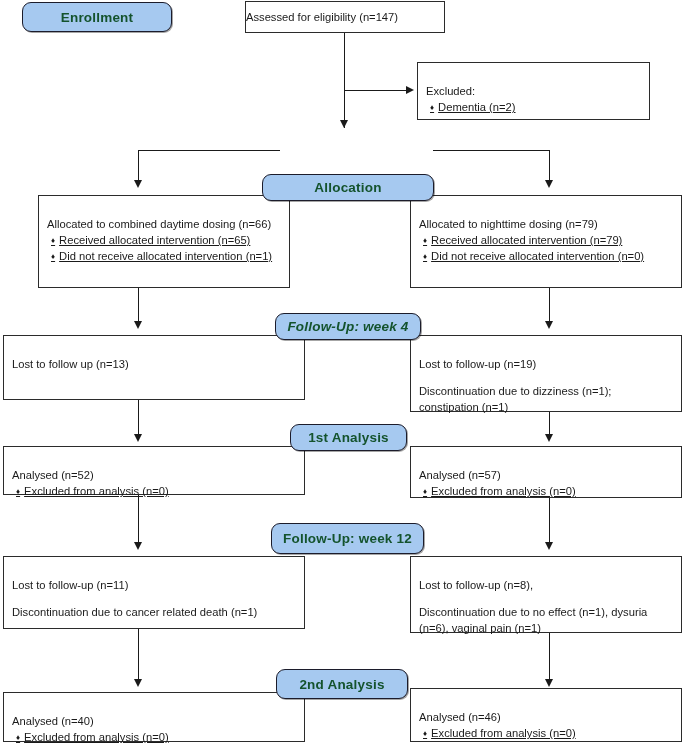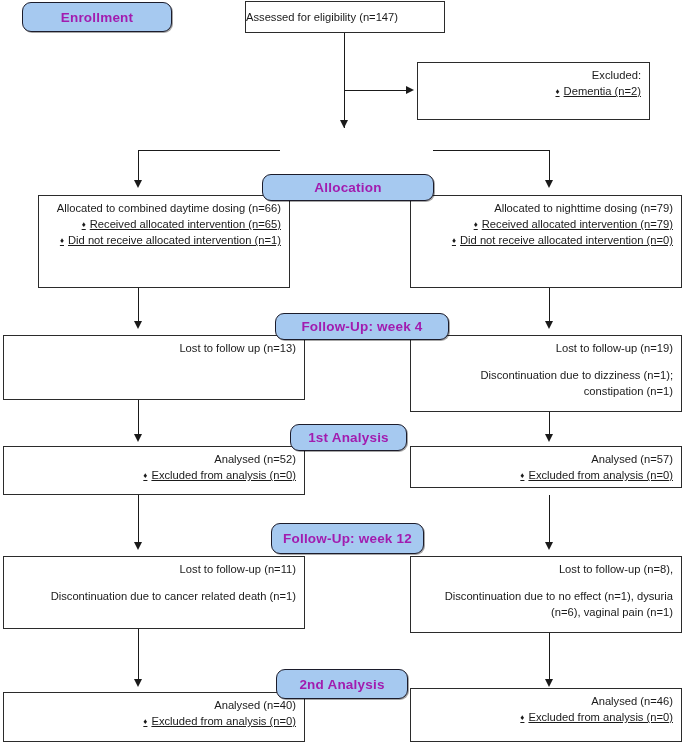--- a/index.html
+++ b/index.html
@@ -18,23 +18,22 @@
     overflow: hidden;
   }
   .box {
     position: absolute;
     box-sizing: border-box;
     border: 1px solid #2b2b2b;
     background: #ffffff;
     font-size: 11.2px;
     line-height: 1.45;
     color: #1a1a1a;
-    padding: 4px 8px;
+    padding: 20px 8px;
     z-index: 3;
-    text-align: right;
   }
   .box.center {
     display: flex;
     align-items: center;
     justify-content: flex-start;
     padding: 0;
     text-align: center;
   }
   .box .line {
     white-space: nowrap;
@@ -55,21 +54,21 @@
   .bullet {
     padding-left: 4px;
     text-decoration: underline;
   }
   .pill {
     position: absolute;
     box-sizing: border-box;
     background: #a6c9f0;
     border: 1.6px solid #1c1c2b;
     border-radius: 9px;
-    color: #a21caf;
+    color: #14532d;
     font-weight: bold;
     font-size: 13.5px;
     display: flex;
     align-items: center;
     justify-content: center;
     letter-spacing: 0.2px;
     z-index: 6;
     box-shadow: 1px 1px 0 rgba(0,0,0,0.35);
   }
   .conn {
@@ -144,21 +143,21 @@
     <div class="line">Allocated to nighttime dosing (n=79)</div>
     <div class="line bullet">Received allocated intervention (n=79)</div>
     <div class="line bullet">Did not receive allocated intervention (n=0)</div>
   </div>
 
   <div class="conn v" style="left:138px; top:288px; height:39px;"></div>
   <div class="arrow-down" style="left:134px; top:321px;"></div>
   <div class="conn v" style="left:549px; top:288px; height:39px;"></div>
   <div class="arrow-down" style="left:545px; top:321px;"></div>
 
-  <div class="pill" style="left:275px; top:313px; width:174px; height:27px;">
+  <div class="pill" style="left:275px; top:313px; width:146px; height:27px;font-style:italic;">
     <span>Follow-Up: week 4</span>
   </div>
 
   <div class="box" style="left:3px; top:335px; width:302px; height:65px;">
     <div class="line">Lost to follow up (n=13)</div>
   </div>
 
   <div class="box" style="left:410px; top:335px; width:272px; height:77px;">
     <div class="line">Lost to follow-up (n=19)</div>
     <div class="gap"></div>
@@ -172,21 +171,21 @@
 
   <div class="pill" style="left:290px; top:424px; width:117px; height:27px;text-align:right;">
     <span>1st Analysis</span>
   </div>
 
   <div class="box" style="left:3px; top:446px; width:302px; height:49px;">
     <div class="line">Analysed (n=52)</div>
     <div class="line bullet">Excluded from analysis (n=0)</div>
   </div>
 
-  <div class="box" style="left:410px; top:446px; width:272px; height:42px;">
+  <div class="box" style="left:410px; top:446px; width:272px; height:52px;">
     <div class="line">Analysed (n=57)</div>
     <div class="line bullet">Excluded from analysis (n=0)</div>
   </div>
 
   <div class="conn v" style="left:138px; top:495px; height:53px;"></div>
   <div class="arrow-down" style="left:134px; top:542px;"></div>
   <div class="conn v" style="left:549px; top:495px; height:53px;"></div>
   <div class="arrow-down" style="left:545px; top:542px;"></div>
 
   <div class="pill" style="left:271px; top:523px; width:153px; height:31px;">

